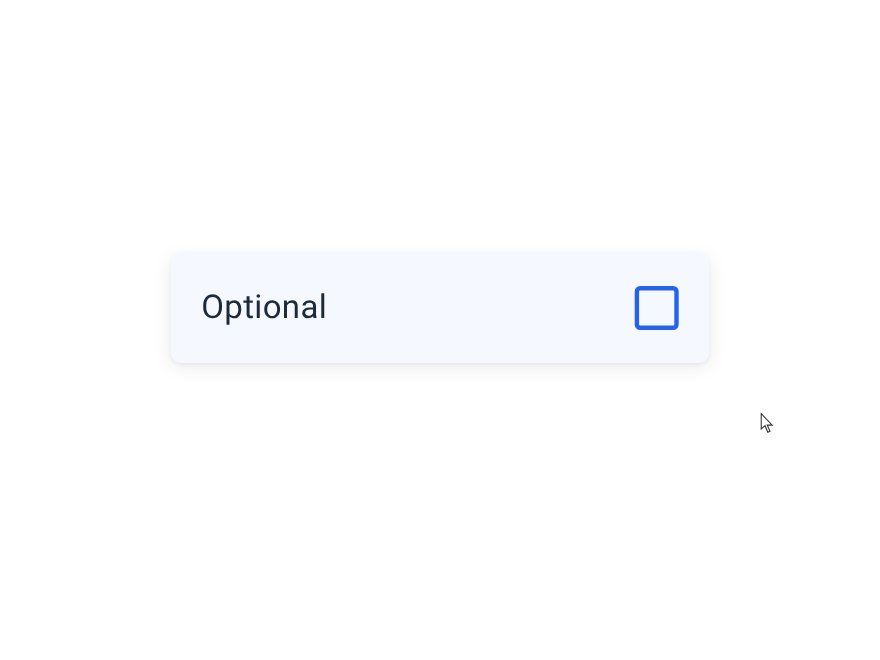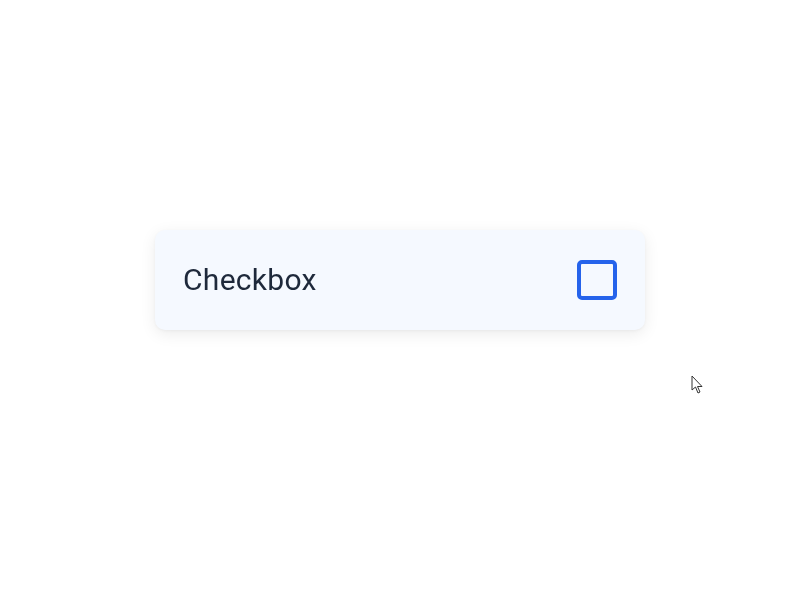--- a/index.html
+++ b/index.html
@@ -65,21 +65,21 @@
     }
     .cursor svg {
       display: block;
     }
   </style>
 </head>
 <body>
 
 <div class="checkbox-card">
   <div class="checkbox-text">
-    <div class="checkbox-title">Checkbox</div>
+    <div class="checkbox-title">Optional</div>
   </div>
   <div class="checkbox-box"></div>
 </div>
 
 <div class="cursor">
   <svg width="14" height="20" viewBox="0 0 14 20" fill="none">
     <path d="M1 1 L1 15 L4.5 12 L7 18 L9 17 L6.5 11.5 L11 11.5 Z" fill="white" stroke="#333" stroke-width="1"></path>
   </svg>
 </div>
 

